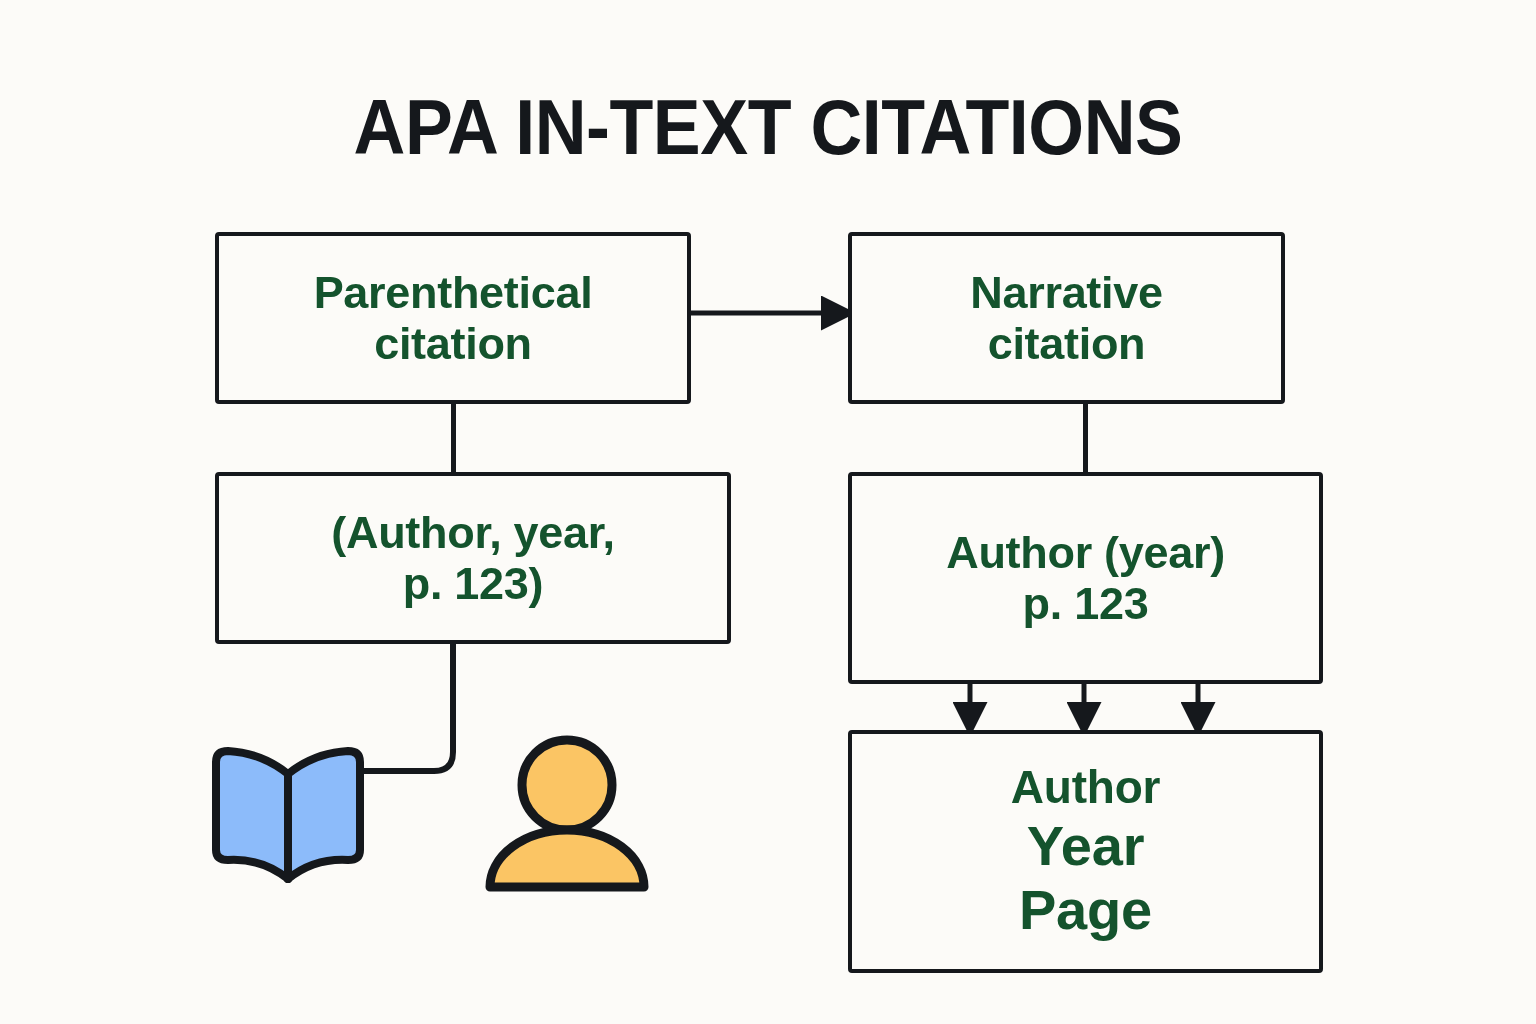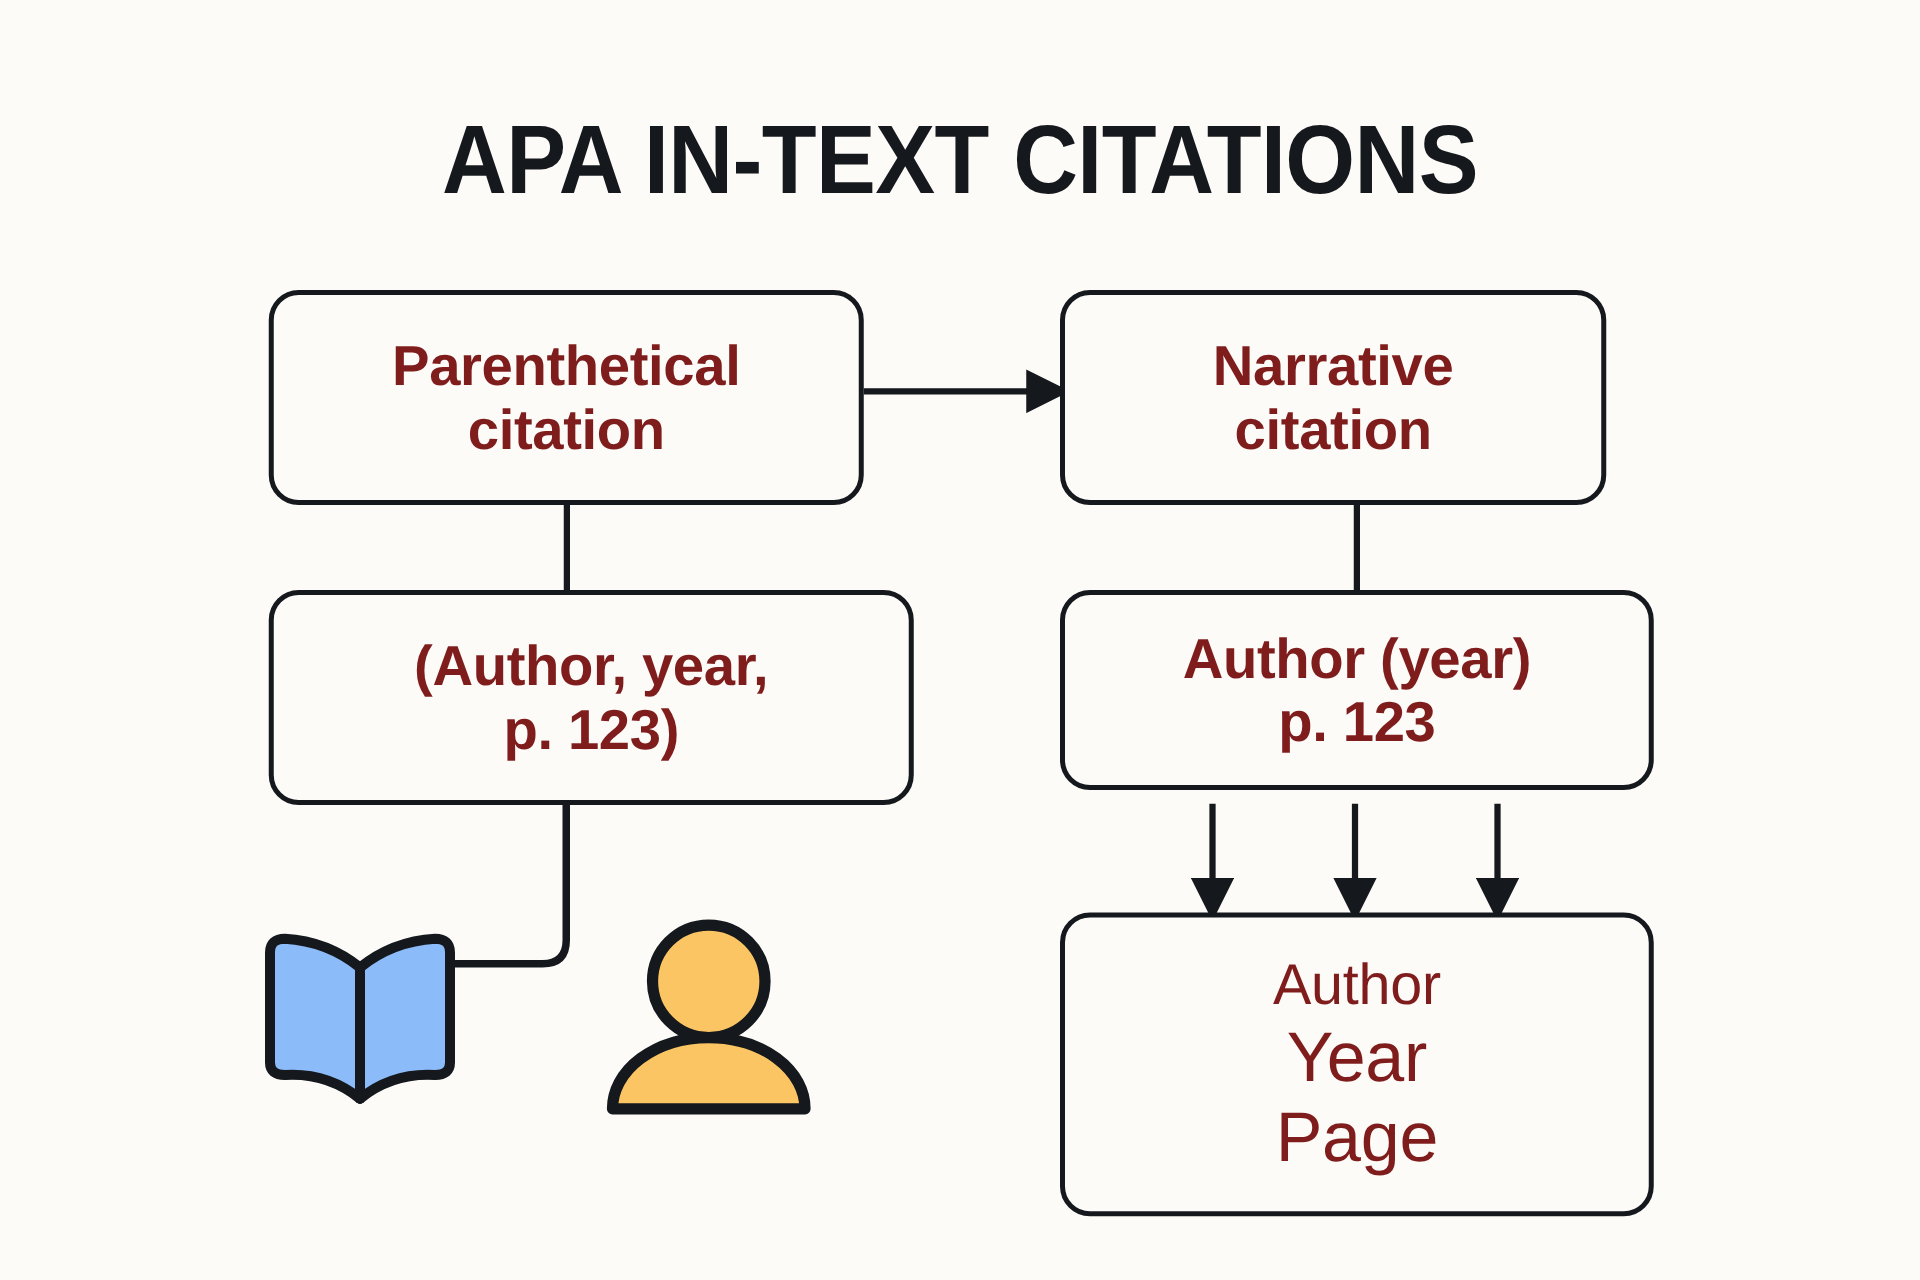--- a/index.html
+++ b/index.html
@@ -34,48 +34,48 @@
     transform: scaleX(0.92);
     transform-origin: center top;
     white-space: nowrap;
   }
 
   
   .node {
     position: absolute;
     box-sizing: border-box;
     border: 4px solid #15181C;
-    border-radius: 24px;
+    border-radius: 4px;
     background: #FCFBF8;
     display: flex;
     flex-direction: column;
     align-items: center;
     justify-content: center;
     text-align: right;
-    color: #7f1d1d;
+    color: #14532d;
     line-height: 1.14;
   }
   .node .line {
     display: block;
     white-space: nowrap;
   }
 
   .bold-node .line {
     font-weight: bold;
     font-size: 45px;
     letter-spacing: -0.3px;
   }
 
   #box-parenthetical { left: 215px; top: 232px; width: 476px; height: 172px; }
   #box-author-year-page-paren { left: 215px; top: 472px; width: 516px; height: 172px; }
   #box-narrative { left: 848px; top: 232px; width: 437px; height: 172px; }
-  #box-author-year-paren { left: 848px; top: 472px; width: 475px; height: 160px; }
+  #box-author-year-paren { left: 848px; top: 472px; width: 475px; height: 212px; }
   #box-elements { left: 848px; top: 730px; width: 475px; height: 243px; }
 
-  #box-elements .line { font-weight: normal; letter-spacing: -0.2px; }
+  #box-elements .line { font-weight: bold; letter-spacing: -0.2px; }
   #box-elements .line-1 { font-size: 46px; }
   #box-elements .line-2,
   #box-elements .line-3 { font-size: 56px; }
 
   
   .conn {
     position: absolute;
     background: #15181C;
   }
   .v-left-1 { left: 451px; top: 401px; width: 5px; height: 73px; }

